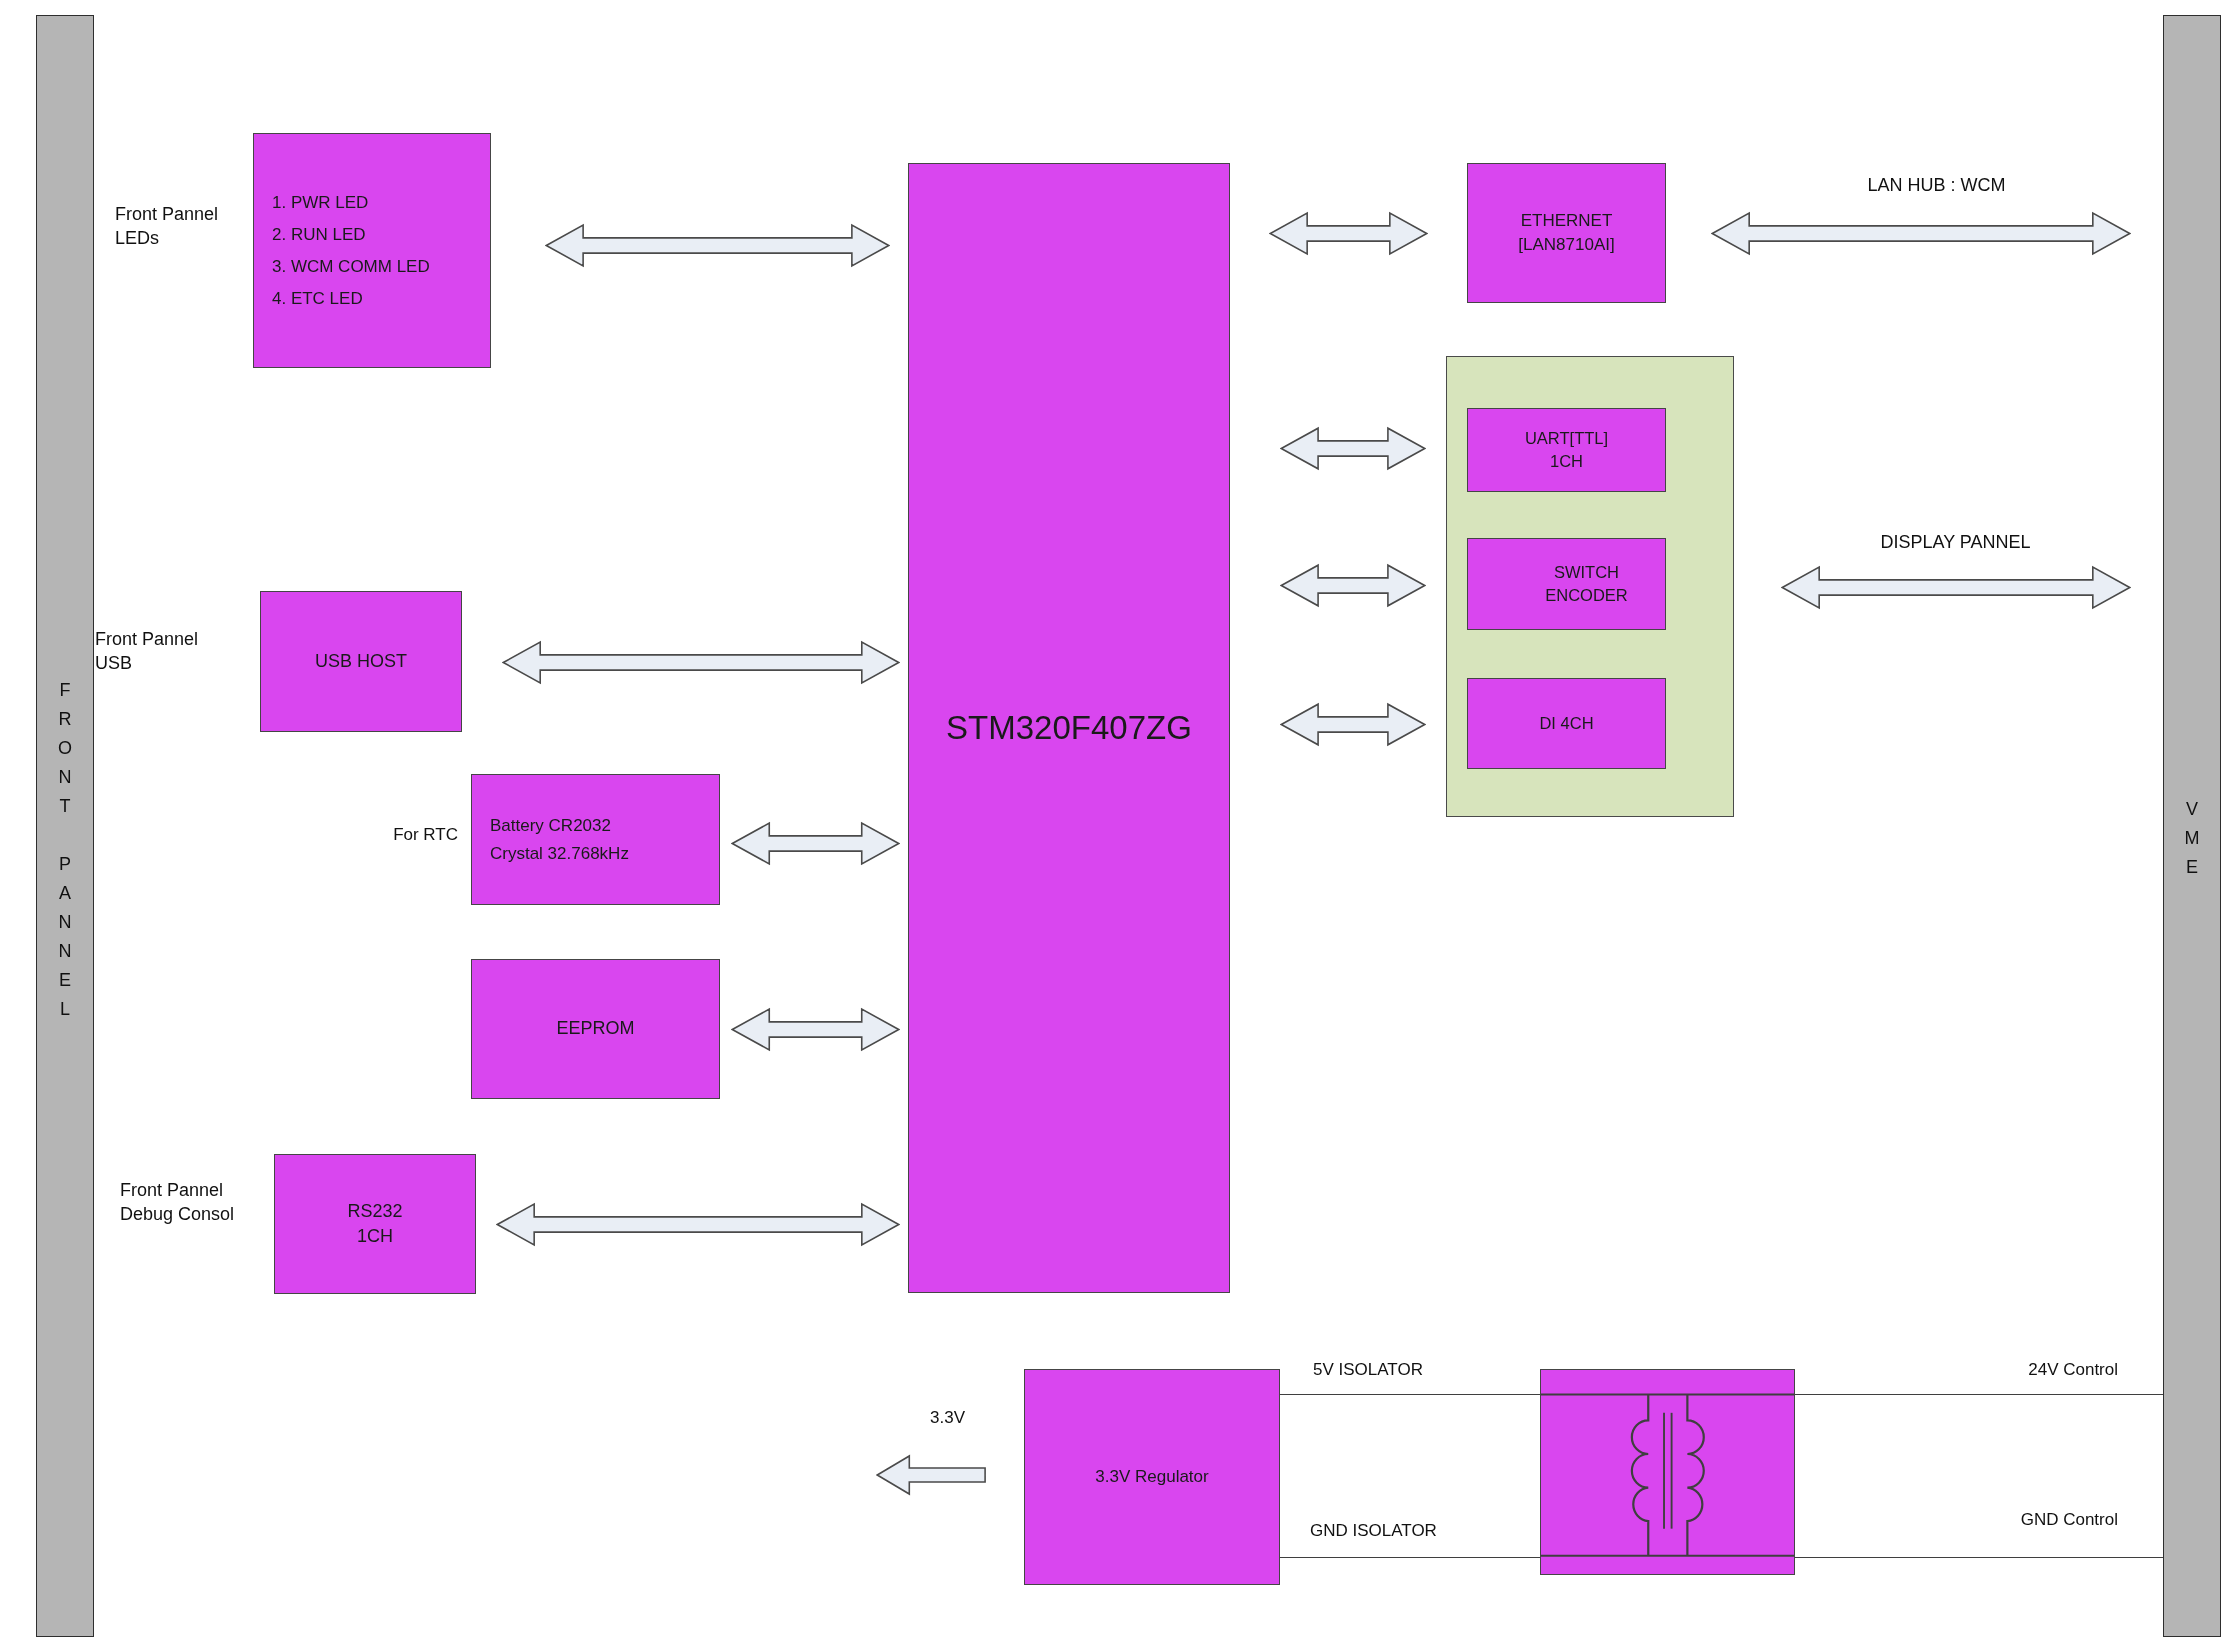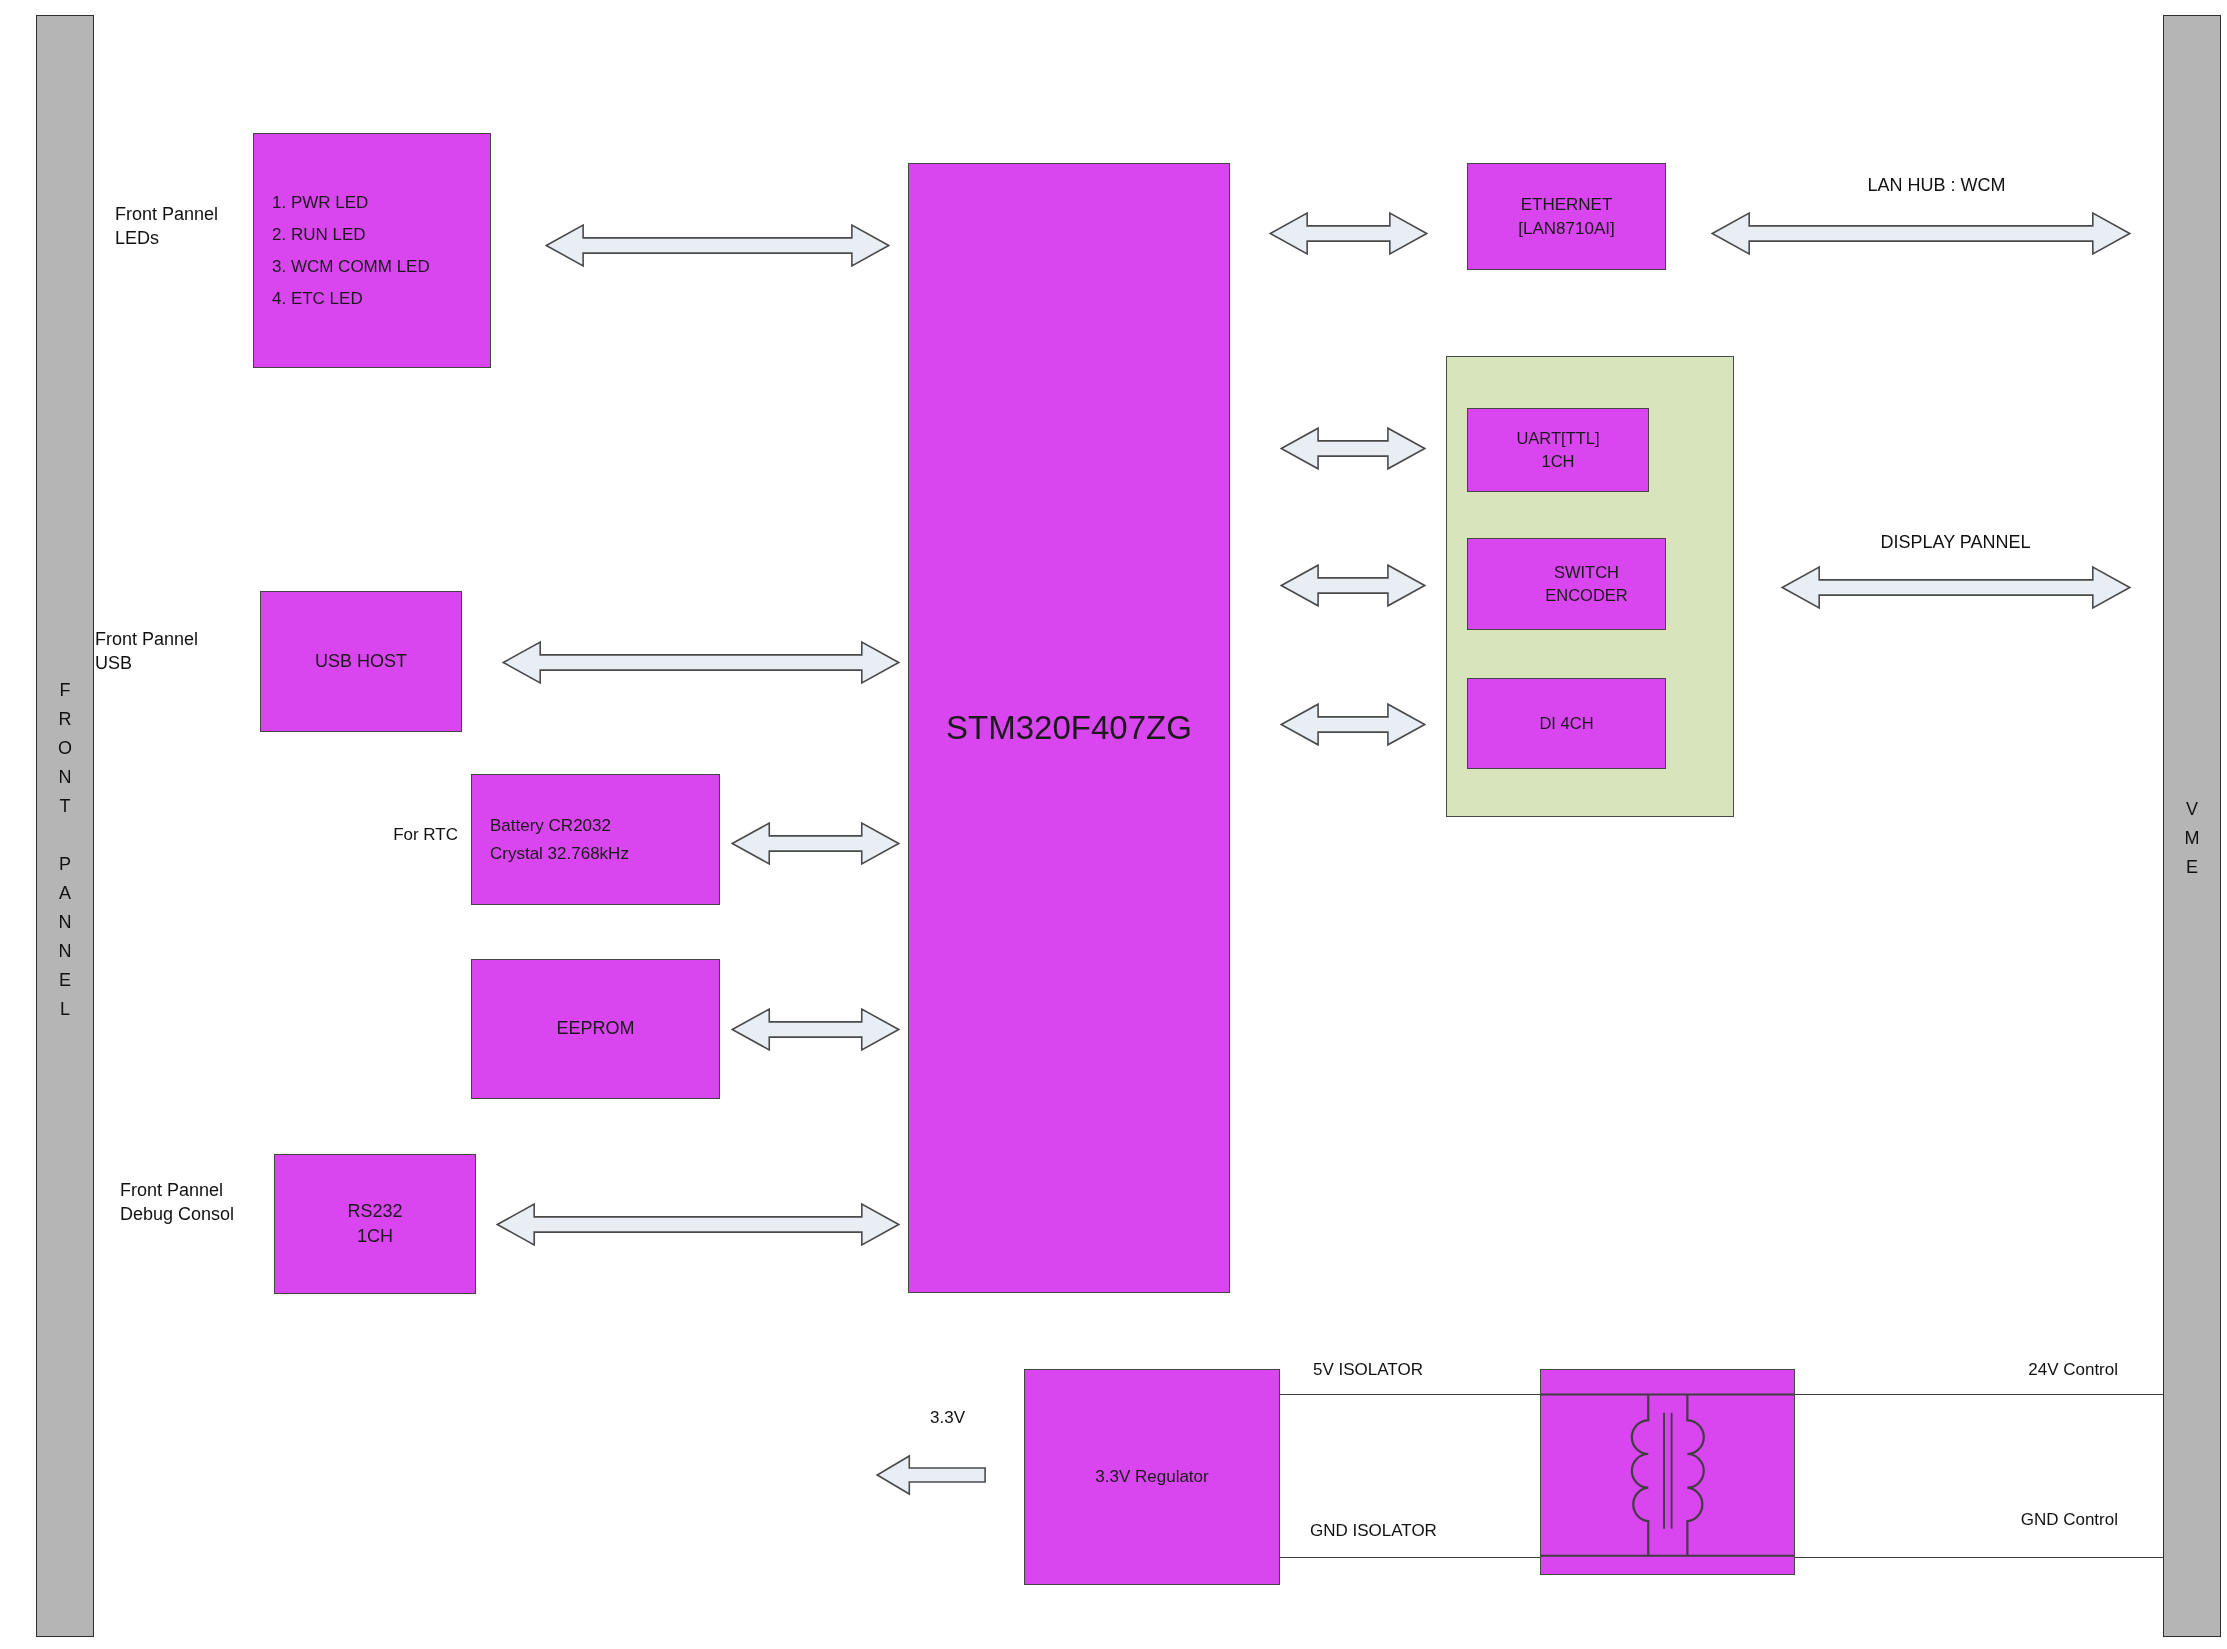--- a/index.html
+++ b/index.html
@@ -72,26 +72,26 @@
 Crystal 32.768kHz</div>
   <div class="label right" style="left:353px;top:824px;width:105px;font-size:17px;">For RTC</div>
 
   <div class="box" style="left:471px;top:959px;width:249px;height:140px;">EEPROM</div>
 
   <div class="box" style="left:274px;top:1154px;width:202px;height:140px;">RS232
 1CH</div>
   <div class="label" style="left:120px;top:1178px;">Front Pannel
 Debug Consol</div>
 
-  <div class="box" style="left:1467px;top:163px;width:199px;height:107px;font-size:17px;">ETHERNET
+  <div class="box" style="left:1467px;top:163px;width:199px;height:140px;font-size:17px;">ETHERNET
 [LAN8710AI]</div>
   <div class="label center" style="left:1787px;top:173px;width:299px;">LAN HUB : WCM</div>
 
   <div class="box green" style="left:1446px;top:356px;width:288px;height:461px;"></div>
-  <div class="box" style="left:1467px;top:408px;width:182px;height:84px;font-size:16.5px;">UART[TTL]
+  <div class="box" style="left:1467px;top:408px;width:199px;height:84px;font-size:16.5px;">UART[TTL]
 1CH</div>
   <div class="box" style="left:1467px;top:538px;width:199px;height:92px;font-size:16.5px;padding-left:40px;">SWITCH
 ENCODER</div>
   <div class="box" style="left:1467px;top:678px;width:199px;height:91px;font-size:16.5px;">DI 4CH</div>
   <div class="label center" style="left:1806px;top:530px;width:299px;">DISPLAY PANNEL</div>
 
   <div class="arrow" style="left:545px;top:223px;width:345px;height:45px;">
       <svg width="345" height="45" viewBox="0 0 543 70">
         <polygon points="2,35 60,3 60,23 483,23 483,3 541,35 483,67 483,47 60,47 60,67" fill="#e9eef5" stroke="#4a4a4a" stroke-width="2.5"></polygon>
       </svg>

